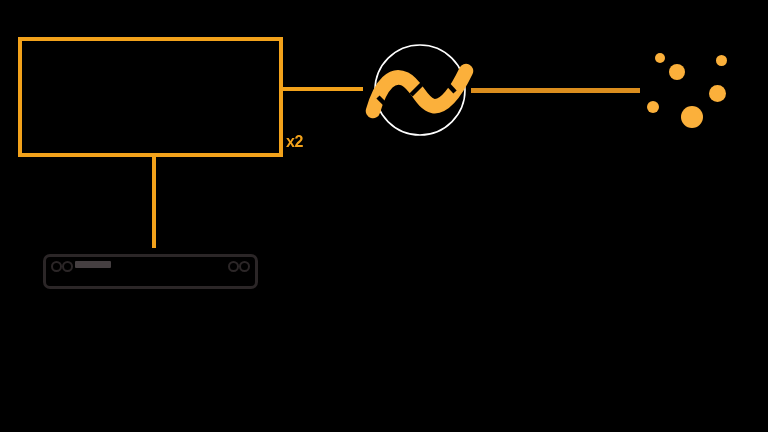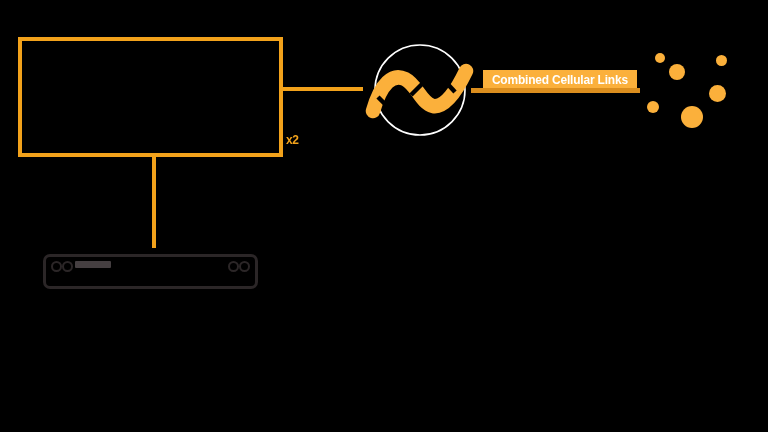--- a/index.html
+++ b/index.html
@@ -12,21 +12,21 @@
     position:absolute;left:18px;top:37px;width:257px;height:112px;
     border:4px solid #F2A21B;background:transparent;
   }
   
   .hline1{position:absolute;left:283px;top:87px;width:80px;height:4px;background:#F2A21B;}
   .hdash2{position:absolute;left:472px;top:88px;width:9px;height:4px;background:#F2A21B;}
   .vline{position:absolute;left:152px;top:157px;width:4px;height:91px;background:#F2A21B;}
   
   .x2{
     position:absolute;left:286px;top:133px;color:#F2A21B;
-    font-size:12px;font-weight:bold;letter-spacing:-0.5px;
+    font-size:16px;font-weight:bold;letter-spacing:-0.5px;
   }
   
   .bonding{position:absolute;left:365px;top:35px;width:110px;height:110px;}
   
   .banner{
     position:absolute;left:483px;top:70px;width:154px;height:18px;
     background:#FBB03B;display:flex;align-items:center;justify-content:center;
   }
   .banner span{
     color:#fff;font-size:13px;font-weight:bold;white-space:nowrap;
@@ -70,23 +70,20 @@
 
   <svg class="bonding" viewBox="0 0 110 110">
     <circle cx="55" cy="55" r="45" fill="none" stroke="#FFFFFF" stroke-width="1.6"></circle>
     <path d="M 8,76 C 16,48 28,38 40,44 C 52,50 56,68 68,71 C 80,73 92,55 101,36" fill="none" stroke="#FBB03B" stroke-width="14.5" stroke-linecap="round"></path>
     <path d="M 13,62 L 26,75" stroke="#000" stroke-width="4.5"></path>
     <path d="M 46,60 L 59,47" stroke="#000" stroke-width="4.5"></path>
     <path d="M 78,44 L 90,57" stroke="#000" stroke-width="4.5"></path>
   </svg>
 
   <div class="banner-shadow"></div>
-  <div class="banner">
-    <span>Combined Cellular Links</span>
-  </div>
 
   <div>
     <span class="dot d1"></span>
     <span class="dot d2"></span>
     <span class="dot d3"></span>
     <span class="dot d4"></span>
     <span class="dot d5"></span>
     <span class="dot d6"></span>
   </div>
 

